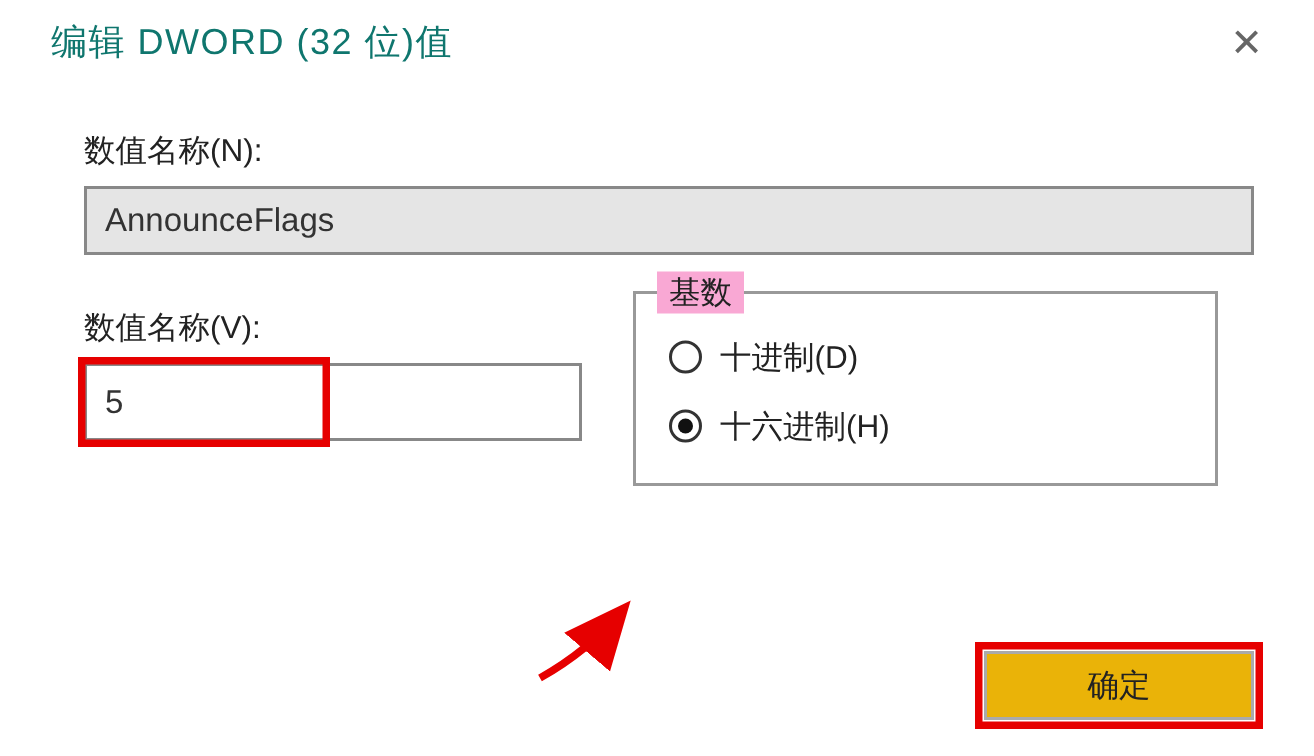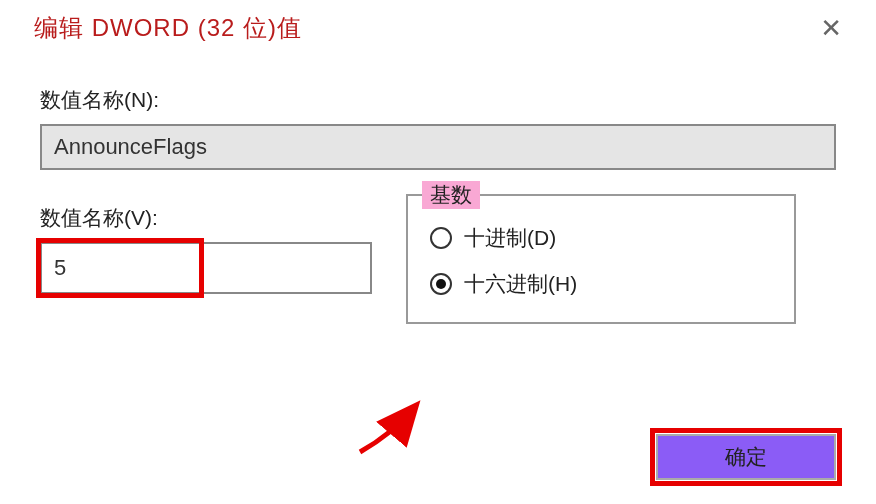--- a/index.html
+++ b/index.html
@@ -12,33 +12,33 @@
     color: #333;
   }
   .title-bar {
     display: flex;
     justify-content: space-between;
     align-items: center;
     padding: 12px 28px 8px 34px;
   }
   .title-text {
     font-size: 24px;
-    color: #b91c1c;
+    color: #0f766e;
     font-weight: 300;
     letter-spacing: 1px;
   }
   .close-icon {
     font-size: 26px;
     color: #666;
     font-weight: 200;
     cursor: pointer;
     padding: 0 6px;
   }
   .content {
-    padding: 34px 40px 0 40px;
+    padding: 34px 40px 0 56px;
   }
   .field-label {
     font-size: 21px;
     color: #222;
     margin-bottom: 10px;
   }
   .name-input-box {
     width: 100%;
     border: 2px solid #888;
     padding: 10px 12px;
@@ -129,21 +129,21 @@
     position: absolute;
     bottom: 24px;
     right: 40px;
     display: flex;
     gap: 26px;
     align-items: center;
   }
   .btn {
     width: 180px;
     height: 46px;
-    background: #8b5cf6;
+    background: #eab308;
     border: 2px solid #aaa;
     font-size: 21px;
     color: #222;
     display: flex;
     align-items: center;
     justify-content: center;
     cursor: pointer;
   }
   .ok-btn-wrap {
     position: relative;

